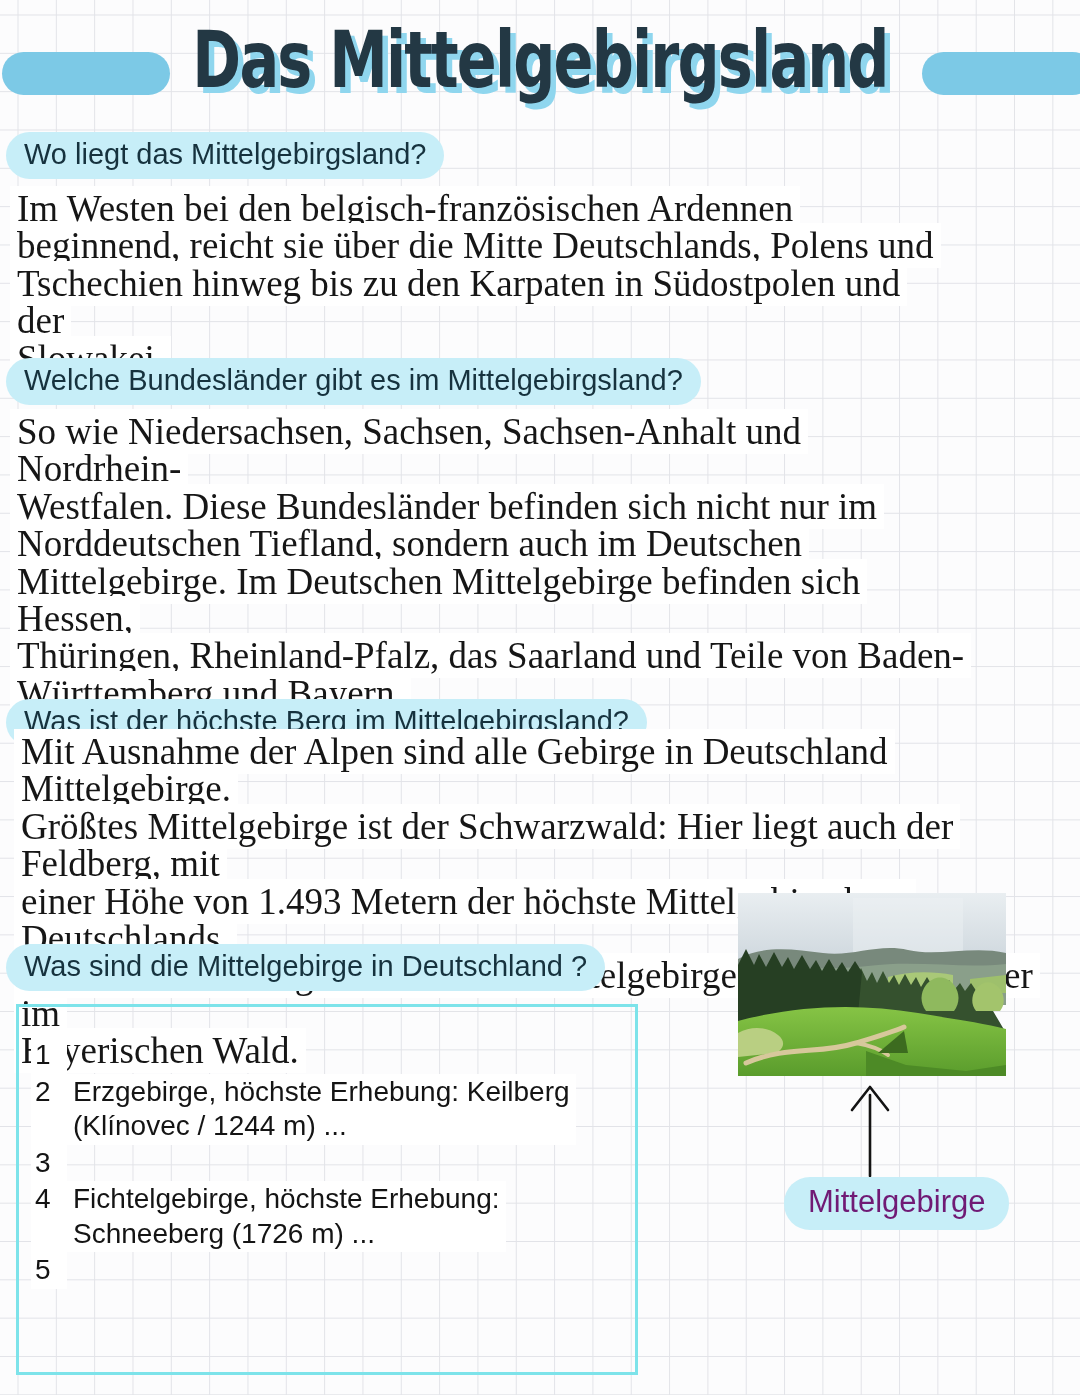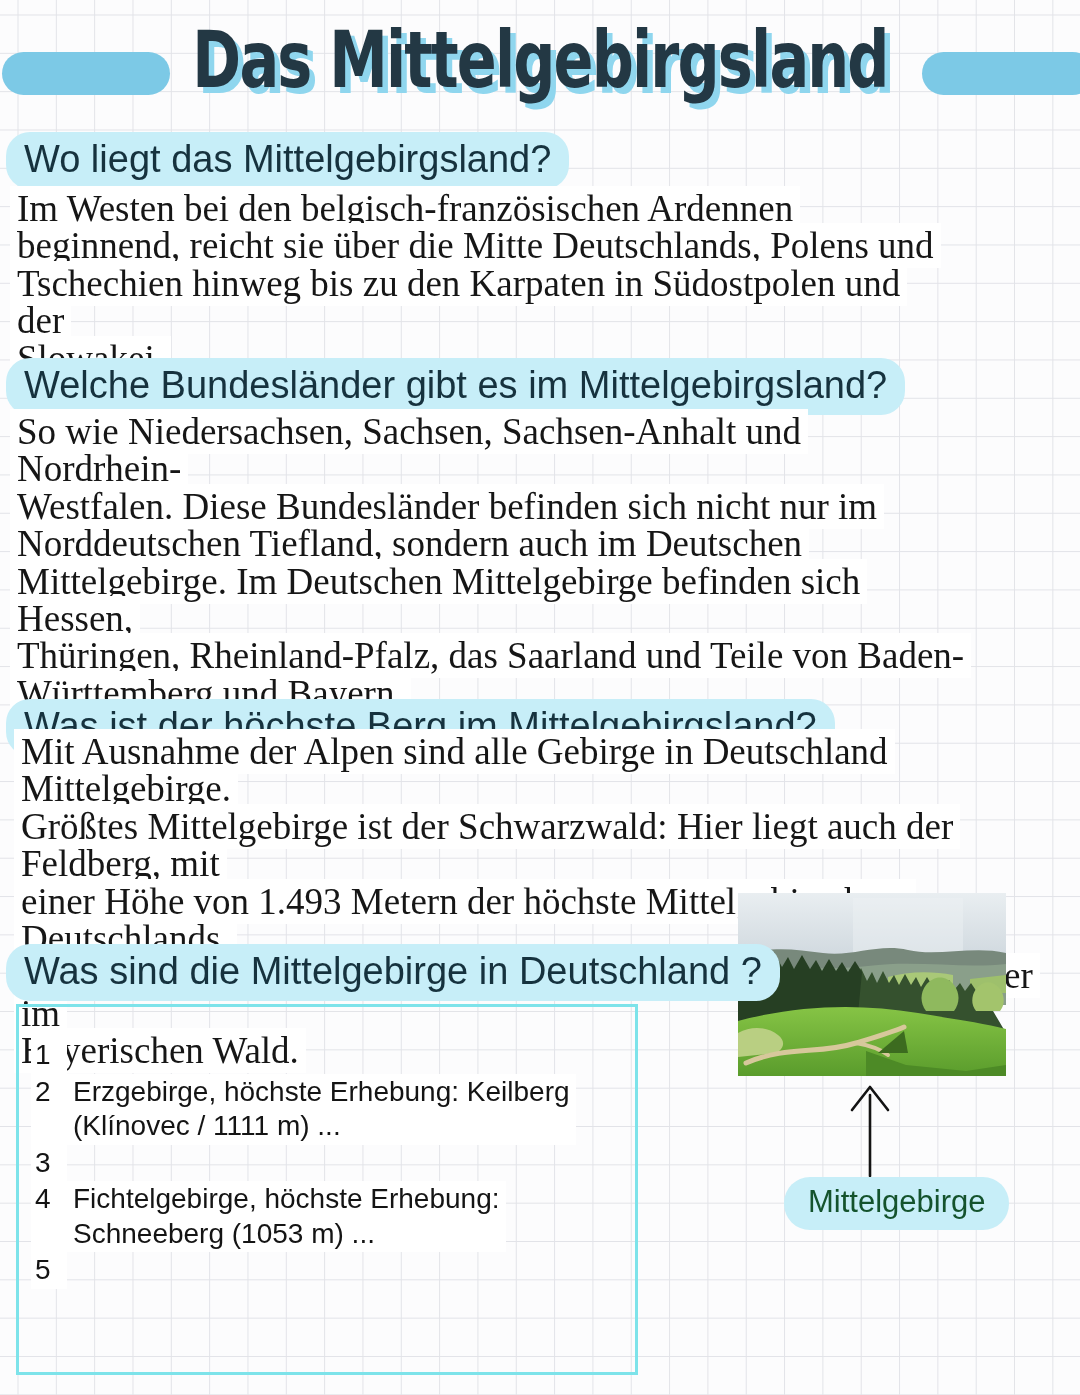--- a/index.html
+++ b/index.html
@@ -29,21 +29,21 @@
     letter-spacing:-2px;
     transform:scale(0.92,1.22);transform-origin:50% 0;
     text-shadow:6px 5px 0 var(--titleglow,#8fd6ee);
     white-space:nowrap;
   }
 
   
   .pill{
     display:inline-block;background:var(--highlight,#c7eef8);
     border-radius:24px;padding:6px 18px 8px 18px;
-    font-size:38px;color:#16323e;white-space:nowrap;
+    font-size:29px;color:#16323e;white-space:nowrap;
   }
 
   
   .para{font-size:37px;line-height:37.4px;color:#161616;font-family:Liberation Serif, serif;}
   .band{
     background:#ffffff;
     white-space:pre-line;
     -webkit-box-decoration-break:clone;box-decoration-break:clone;
     padding:2px 7px;
   }
@@ -60,21 +60,21 @@
   .item-text{
     background:#fff;white-space:pre-line;
     -webkit-box-decoration-break:clone;box-decoration-break:clone;
     padding:1px 6px;
   }
 
   
   .caption-pill{
     position:absolute;left:784px;top:1177px;
     background:var(--highlight,#c7eef8);border-radius:26px;
-    padding:7px 24px 10px 24px;font-size:31px;color:#14532d;white-space:nowrap;
+    padding:7px 24px 10px 24px;font-size:31px;color:#701a75;white-space:nowrap;
   }
 
   svg{display:block;}
 </style>
 </head>
 <body>
 
 <div class="title-bar left"></div>
 <div class="title-bar right"></div>
 <div class="page-title">Das Mittelgebirgsland</div>
@@ -148,29 +148,29 @@
 </div>
 
 <div class="listbox">
   <div class="listbox-inner">
     <div class="list-item">
       <span class="item-num">1</span>
     </div>
     <div class="list-item">
       <span class="item-num">2</span>
       <span class="item-text">Erzgebirge, höchste Erhebung: Keilberg
-(Klínovec / 1111 m) ...</span>
+(Klínovec / 1244 m) ...</span>
     </div>
     <div class="list-item">
       <span class="item-num">3</span>
     </div>
     <div class="list-item">
       <span class="item-num">4</span>
       <span class="item-text">Fichtelgebirge, höchste Erhebung:
-Schneeberg (1053 m) ...</span>
+Schneeberg (1726 m) ...</span>
     </div>
     <div class="list-item">
       <span class="item-num">5</span>
     </div>
   </div>
 </div>
 
 <div class="abs" style="left:845px;top:1082px;">
   <svg width="50" height="98" viewBox="0 0 50 98">
     <polyline points="7,28 25,5 43,28" fill="none" stroke="#141414" stroke-width="2.6" stroke-linecap="round" stroke-linejoin="round"></polyline>

